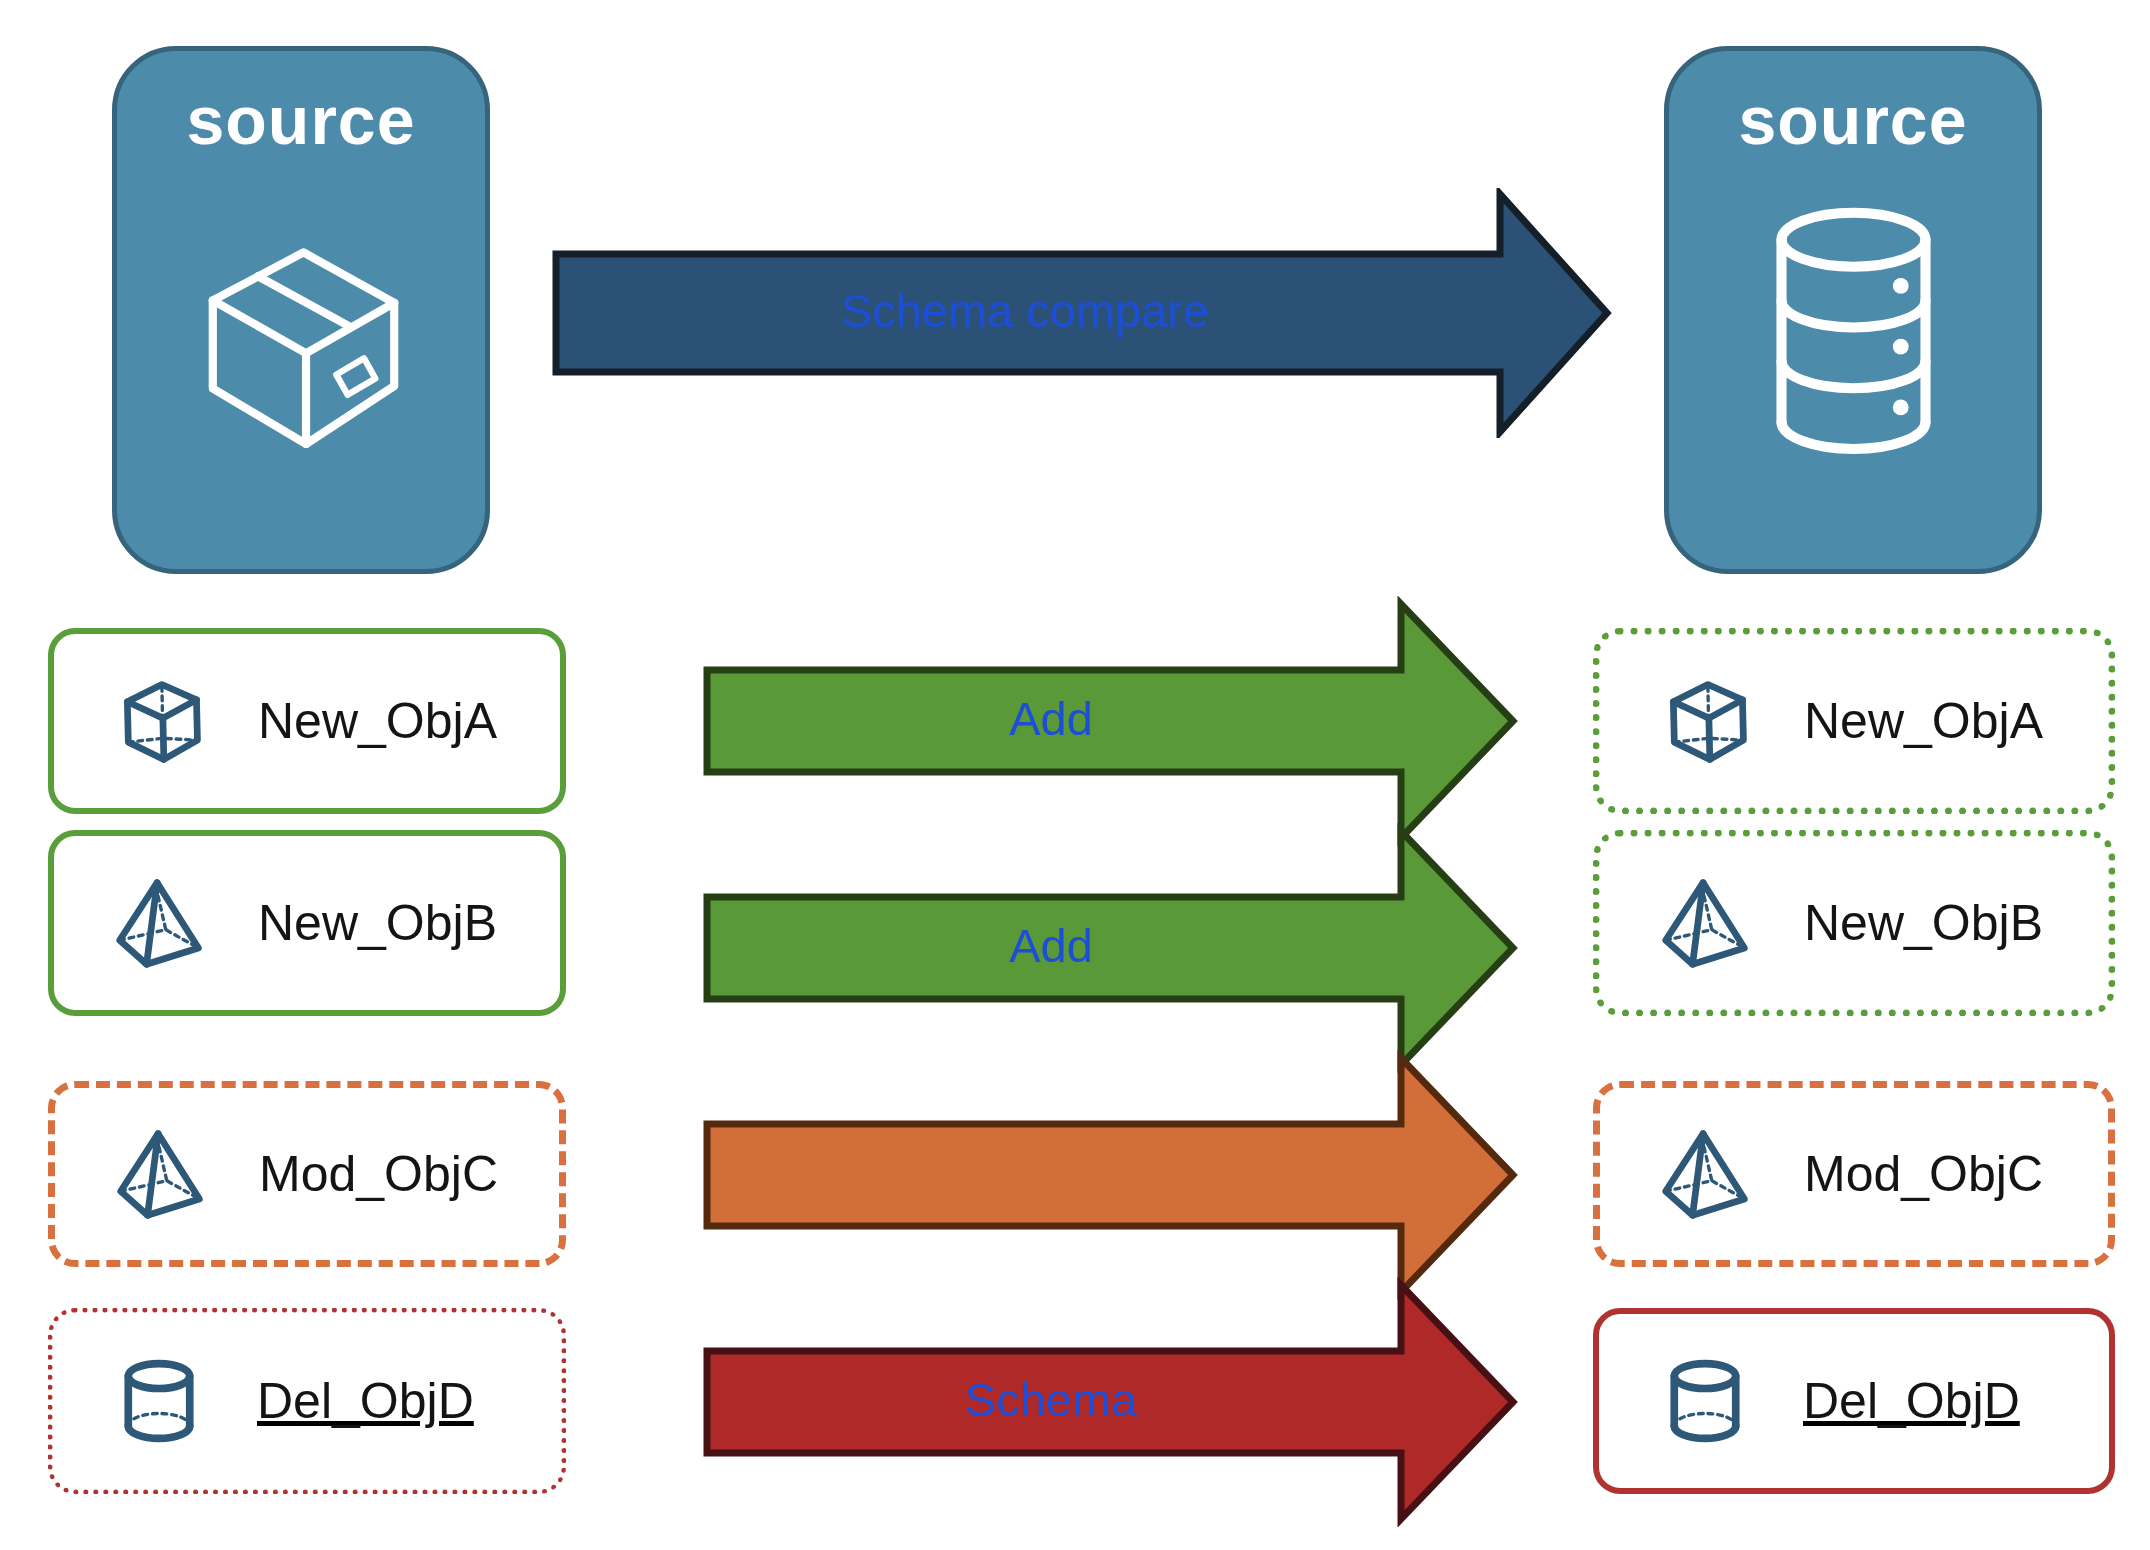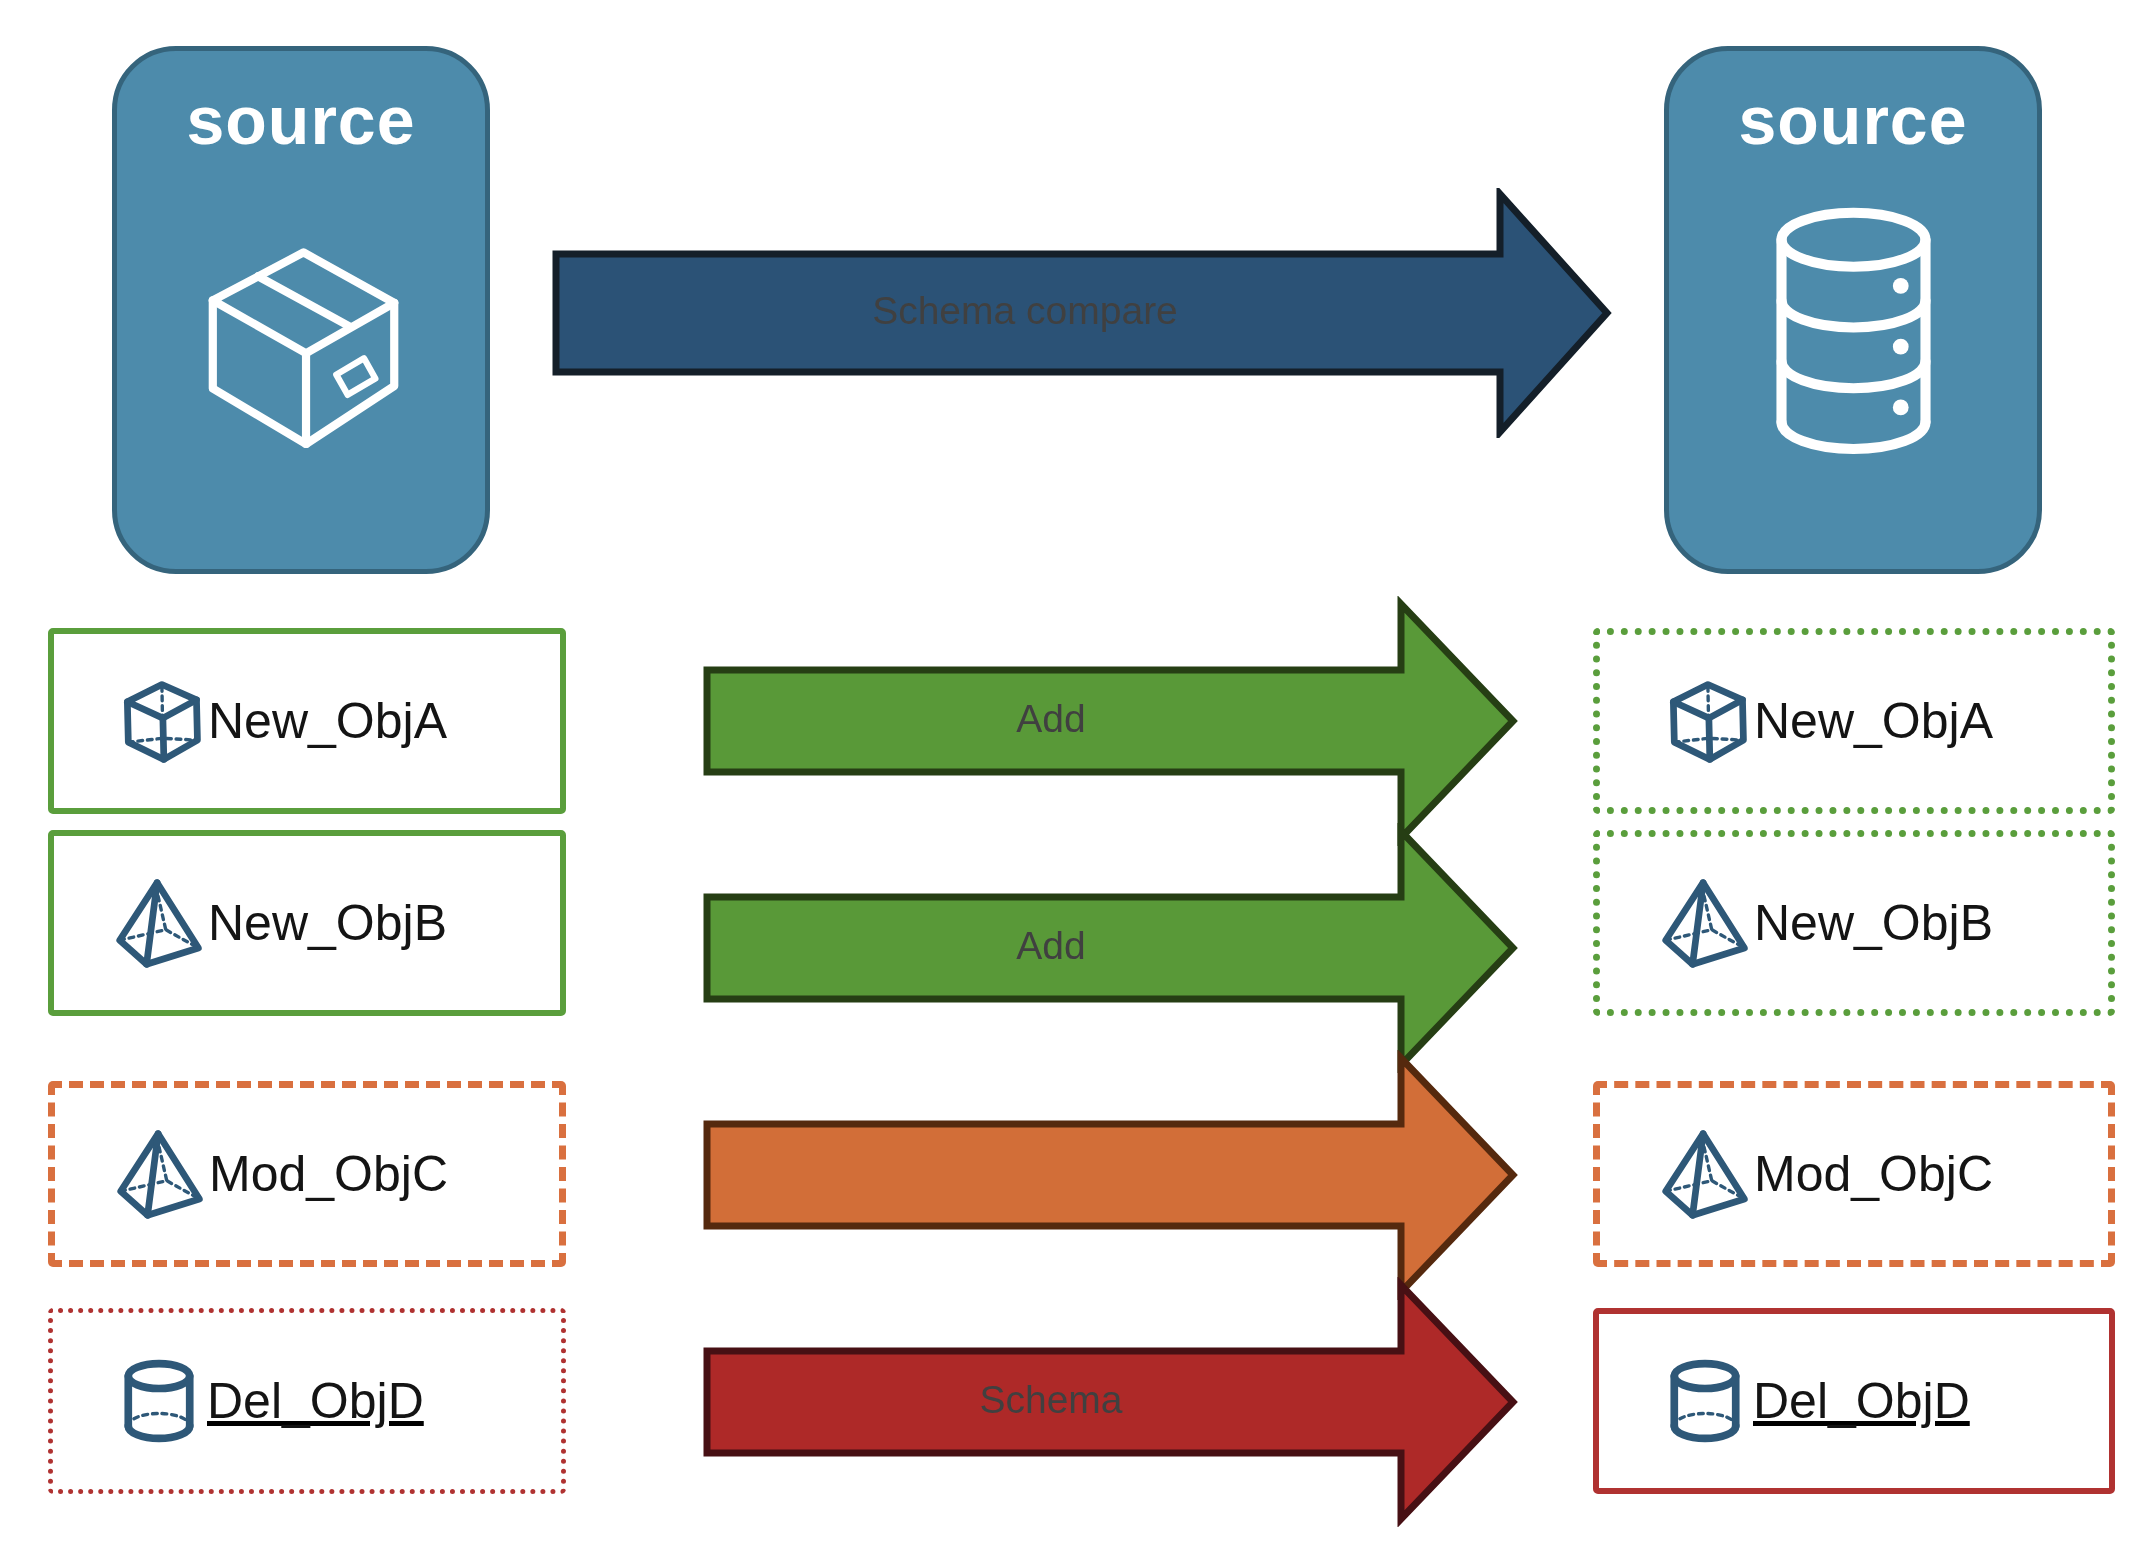--- a/index.html
+++ b/index.html
@@ -27,39 +27,39 @@
     font-size:68px;font-weight:bold;color:#ffffff;
     letter-spacing:1px;
   }
   .badge-icon{margin-top:38px;}
   
   .arrow-wrap{position:absolute;}
   .arrow-wrap svg{display:block;}
   .arrow-label{
     position:absolute;top:125px;transform:translateY(-54%);
     left:0;text-align:center;
-    color:#404040;font-size:39px;
+    color:#1d4ed8;font-size:47px;
   }
   .main-arrow{left:550px;top:188px;width:1065px;height:250px;}
   .main-arrow .arrow-label{width:950px;}
   .row-arrow{left:701px;width:820px;height:250px;}
   .row-arrow .arrow-label{width:700px;}
   .row-arrow-0{top:596px;}
   .row-arrow-1{top:823px;}
   .row-arrow-2{top:1050px;}
   .row-arrow-3{top:1277px;}
   
   .obj-box{
     position:absolute;
     height:186px;
     background:#ffffff;
     box-sizing:border-box;
-    border-radius:5px;
+    border-radius:27px;
     display:flex;align-items:center;
-    padding-left:58px;
+    padding-left:58px;gap:50px;
   }
   .src-col{left:48px;width:518px;}
   .tgt-col{left:1593px;width:522px;}
   .row-0{top:628px;}
   .row-1{top:822px;margin-top:8px;}
   .row-2{top:1081px;}
   .row-3{top:1308px;text-decoration:underline;}
   .b-green-solid {border:6px solid  #5a9e3c;}
   .b-green-dotted{border:7px dotted #5a9e3c;}
   .b-orange-dashed{border:7px dashed #d9703f;}

